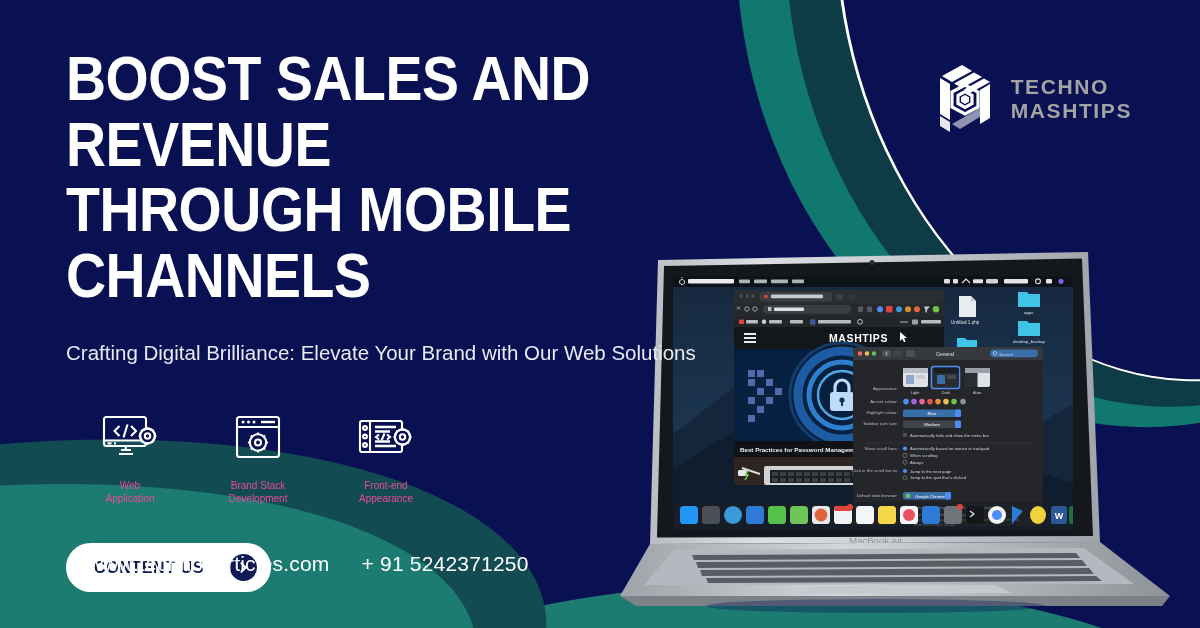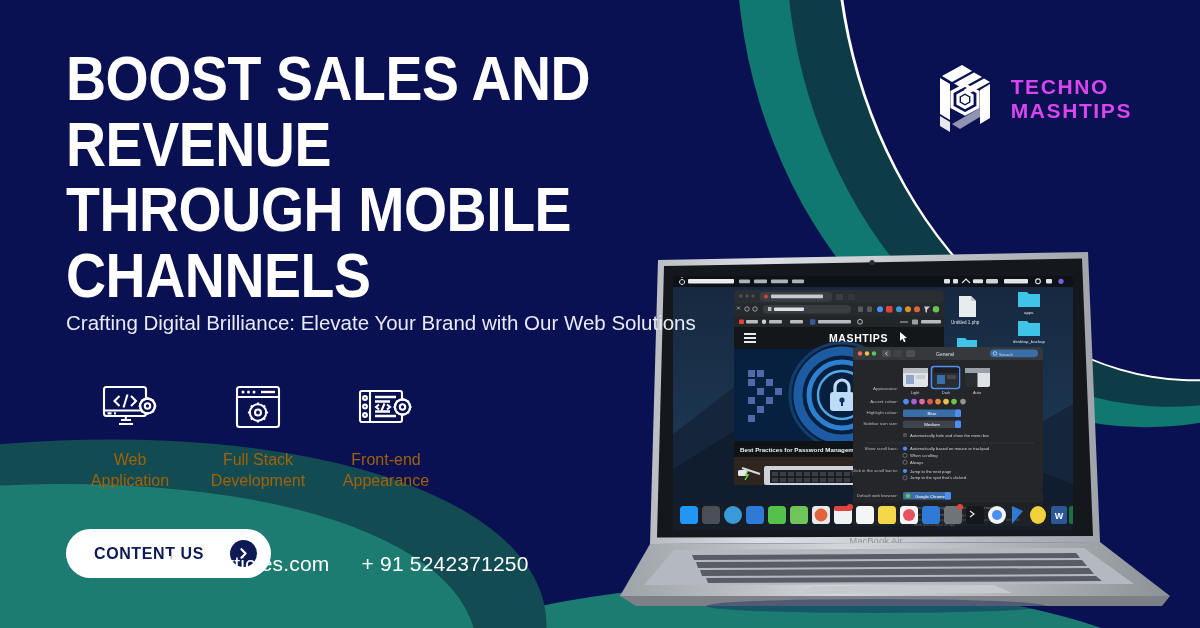--- a/index.html
+++ b/index.html
@@ -81,21 +81,21 @@
 
   
   #logo {
     position:absolute;
     top:62px; right:68px;
     display:flex; align-items:center; gap:13px;
     z-index:6;
   }
   #logo .mark { width:66px; height:74px; }
   #logo .wordmark {
-    color:#d946ef;
+    color:#a3a3a3;
     font-size:21px;
     font-weight:bold;
     letter-spacing:1.6px;
     line-height:1.12;
     font-family:"Liberation Sans", sans-serif;
   }
 
   
   #content {
     position:absolute;
@@ -109,20 +109,21 @@
     font-weight:bold;
     font-size:63px;
     line-height:1.04;
     letter-spacing:-0.5px;
     transform:scaleX(0.88);
     transform-origin:left center;
     white-space:pre-line;
     text-transform:uppercase;
   }
   #subtitle {
+    margin-top:30px;
     color:#e8eaf4;
     font-size:20.5px;
     line-height:1.5;
     font-weight:normal;
     max-width:655px;
   }
 
   
   #features {
     margin-top:42px;
@@ -130,22 +131,22 @@
     gap:0;
   }
   .feature { width:128px; text-align:center; }
   .feature + .feature { margin-left:0; }
   .feature .ficon {
     height:54px;
     display:flex; align-items:center; justify-content:center;
   }
   .feature .flabel {
     margin-top:14px;
-    color:#a16207;
-    font-size:16px;
+    color:#ec4899;
+    font-size:10px;
     line-height:1.32;
     white-space:pre-line;
   }
 
   
   #cta {
     margin-top:38px;
     display:inline-flex;
     align-items:center;
     gap:26px;
@@ -270,21 +271,21 @@
             <path d="M3 13 H45"></path>
             <circle cx="9" cy="8" r="1.5" fill="#ffffff" stroke="none"></circle>
             <circle cx="14.5" cy="8" r="1.5" fill="#ffffff" stroke="none"></circle>
             <circle cx="20" cy="8" r="1.5" fill="#ffffff" stroke="none"></circle>
             <path d="M27 8 H41" stroke-width="2.4"></path>
             <circle cx="24" cy="28.5" r="8.2"></circle>
             <circle cx="24" cy="28.5" r="3"></circle>
             <path d="M24 18.4 v2.6 M24 36 v2.6 M13.9 28.5 h2.6 M31.5 28.5 h2.6 M16.9 21.4 l1.9 1.9 M29.2 33.7 l1.9 1.9 M31.1 21.4 l-1.9 1.9 M18.8 33.7 l-1.9 1.9"></path>
           </svg>
         </span>
-        <div class="flabel">Full Stack
+        <div class="flabel">Brand Stack
 Development</div>
       </div>
 
       <div class="feature">
         <span class="ficon">
           <svg width="58" height="48" viewBox="0 0 58 48" fill="none" stroke="#ffffff" stroke-width="2.1" xmlns="http://www.w3.org/2000/svg">
             <rect x="3" y="7" width="42" height="31" rx="2"></rect>
             <path d="M13 7 V38"></path>
             <circle cx="8" cy="14" r="1.9"></circle>
             <circle cx="8" cy="22.5" r="1.9"></circle>

